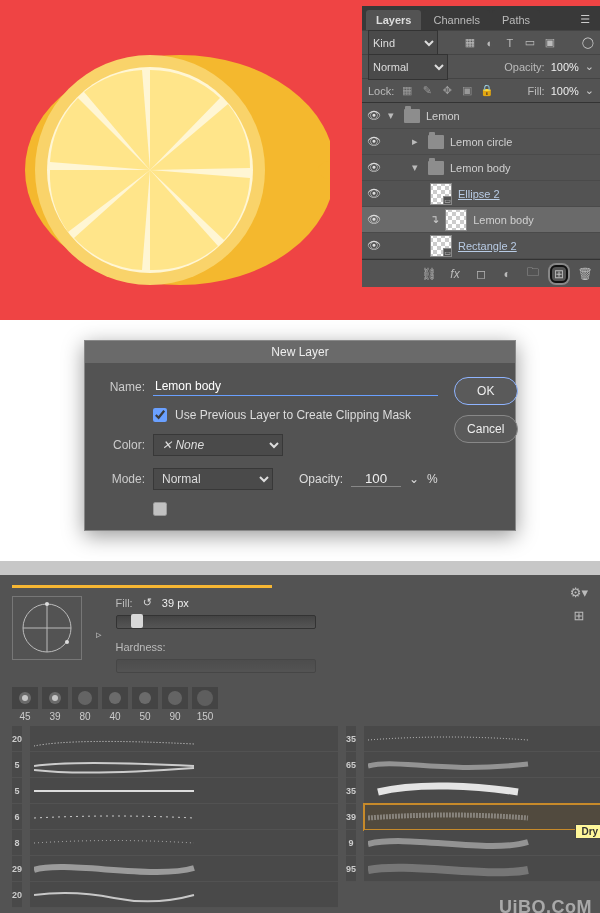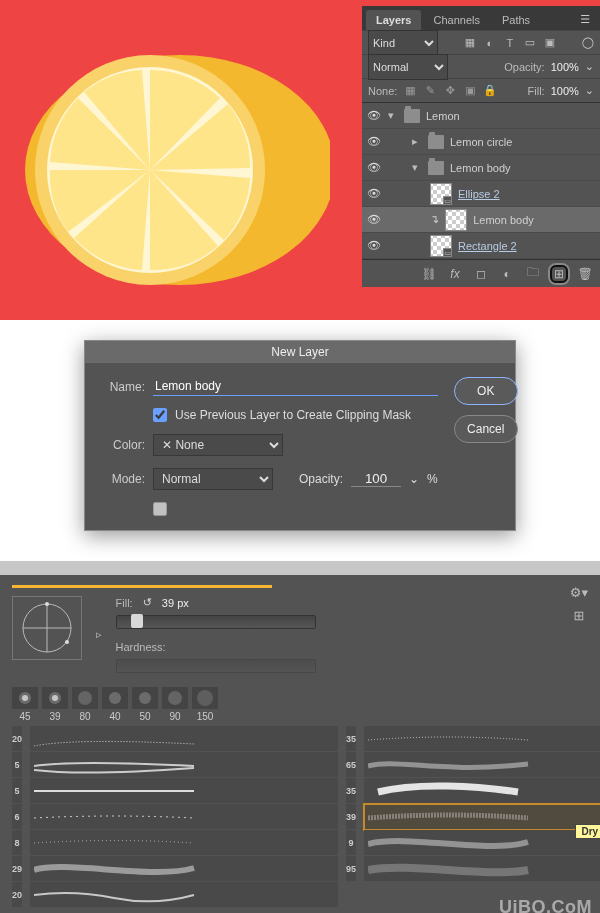--- a/index.html
+++ b/index.html
@@ -49,21 +49,21 @@
   .dialog-area { background:#fff; padding:20px 0 30px 0; display:flex; justify-content:center; }
   .dialog { width:432px; background:#535353; border:1px solid #888; box-shadow:0 5px 20px rgba(0,0,0,.4); font-size:12px; color:#ddd; }
   .dialog-title { background:#6a6a6a; color:#eee; text-align:center; height:22px; line-height:22px; font-weight:normal; }
   .dialog-body { padding:14px; display:flex; gap:16px; }
   .dialog-form { flex:1; display:flex; flex-direction:column; gap:12px; }
   .dlg-row { display:flex; align-items:center; gap:8px; }
   .dlg-row label { width:46px; text-align:right; color:#ccc; }
   .dlg-input { flex:1; background:transparent; border:none; border-bottom:1px solid #6aa0ff; color:#fff; padding:2px 2px; font-size:12px; }
   .chk { width:14px; height:14px; accent-color:#6aa0ff; }
   .dlg-select { background:#4a4a4a; color:#ddd; border:1px solid #383838; height:22px; padding:0 4px; font-size:12px; }
-  .dlg-select.w1{ width:130px; } .dlg-select.w2{ width:120px; }
+  .dlg-select.w1{ width:130px;font-style:italic; } .dlg-select.w2{ width:120px; }
   .dlg-opacity { width:50px; background:transparent; border:none; border-bottom:1px solid #888; color:#eee; text-align:center; }
   .dlg-buttons { display:flex; flex-direction:column; gap:10px; }
   .dlg-btn { width:64px; height:28px; border-radius:14px; border:1px solid #888; background:#5a5a5a; color:#eee; font-size:12px; }
   .dlg-btn.primary { border:1px solid #8fb4ff; }
   .neutral-row { color:#888; padding-left:54px; display:flex; align-items:center; gap:8px; }
 
   
   .divider { height:14px; background:#c7c7c7; }
 
   
@@ -146,21 +146,21 @@
     <div class="row blend-row">
       <select>
         <option>Normal</option>
       </select>
       <span style="margin-left:auto" class="lbl">Opacity:</span>
       <span class="val">100%</span>
       <span>⌄</span>
     </div>
 
     <div class="row">
-      <span class="lbl">None:</span>
+      <span class="lbl">Lock:</span>
       <div class="lock-icons">
         <span>▦</span>
         <span>✎</span>
         <span>✥</span>
         <span>▣</span>
         <span>🔒</span>
       </div>
       <span style="margin-left:auto" class="lbl">Fill:</span>
       <span class="val">100%</span>
       <span>⌄</span>

